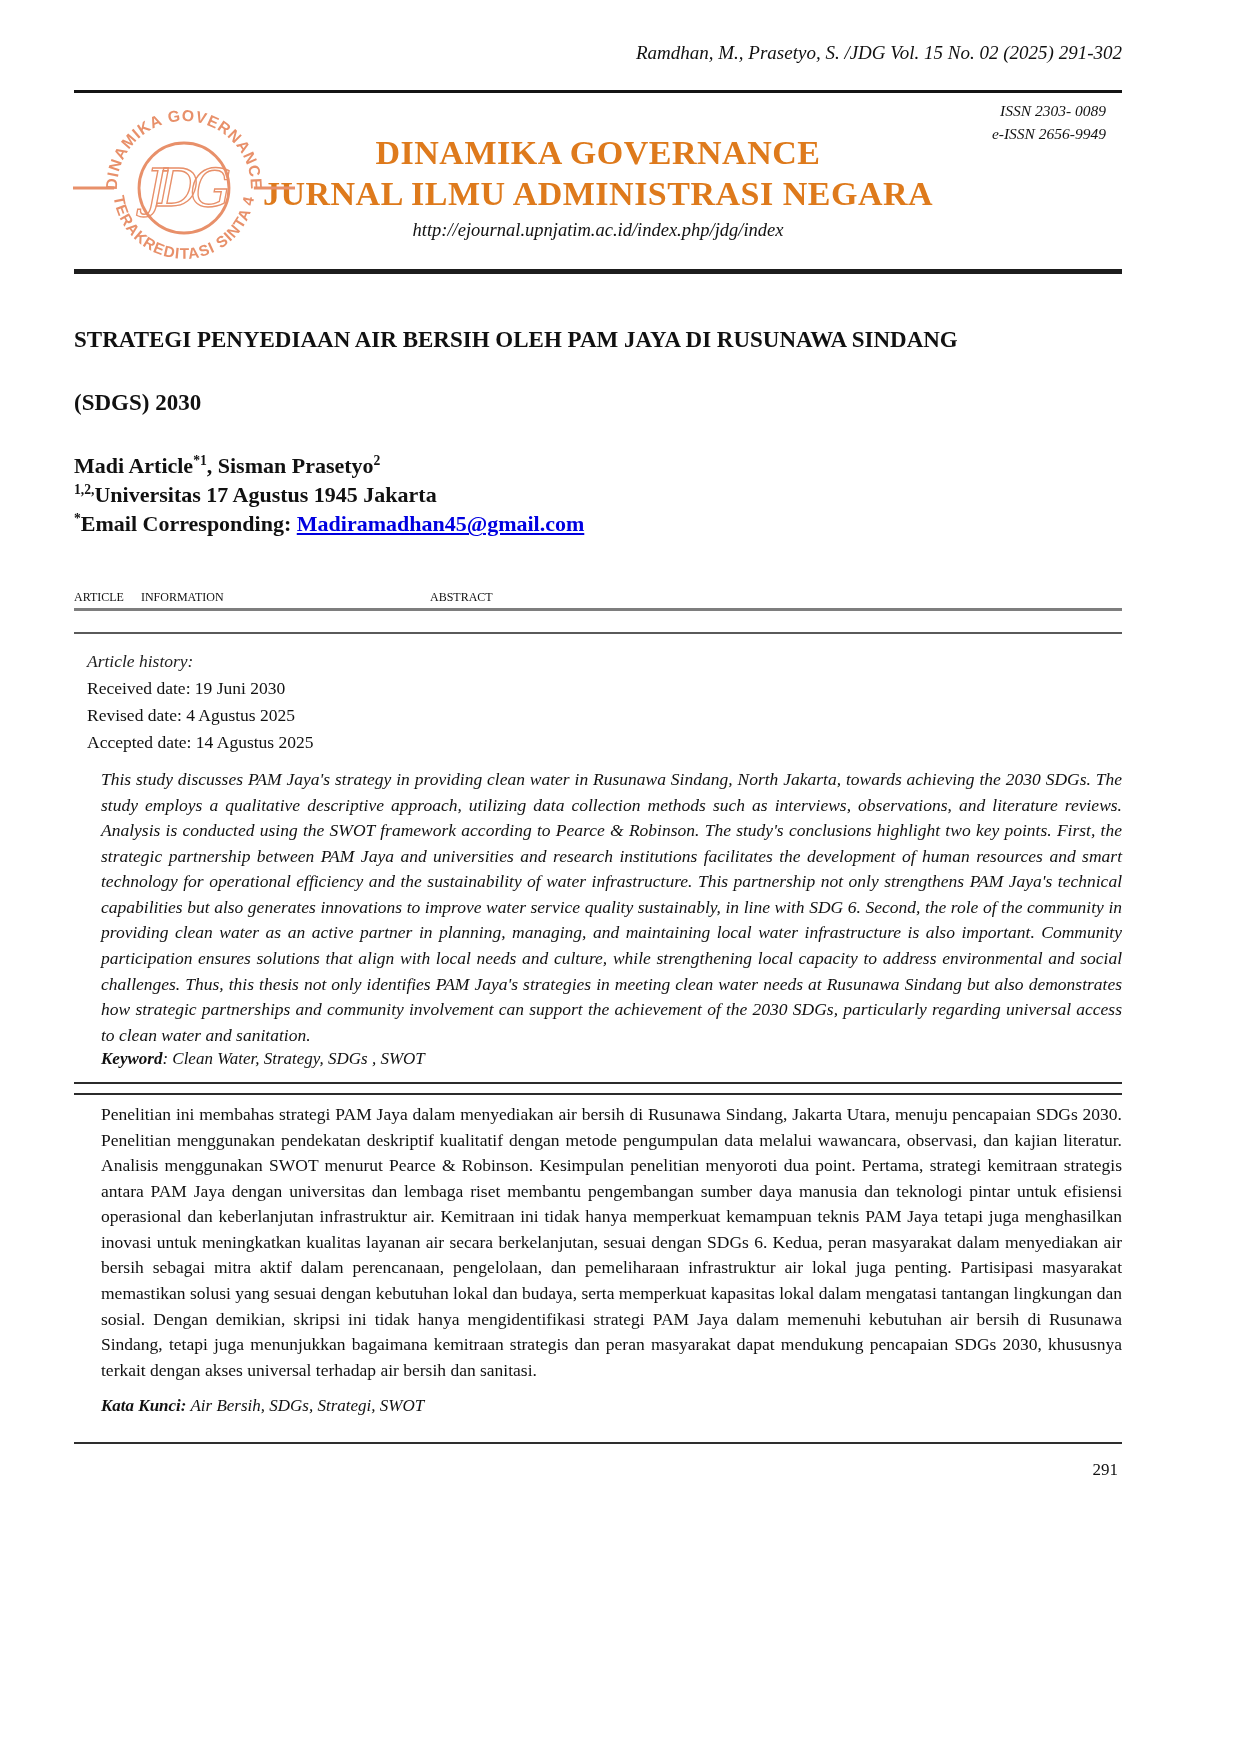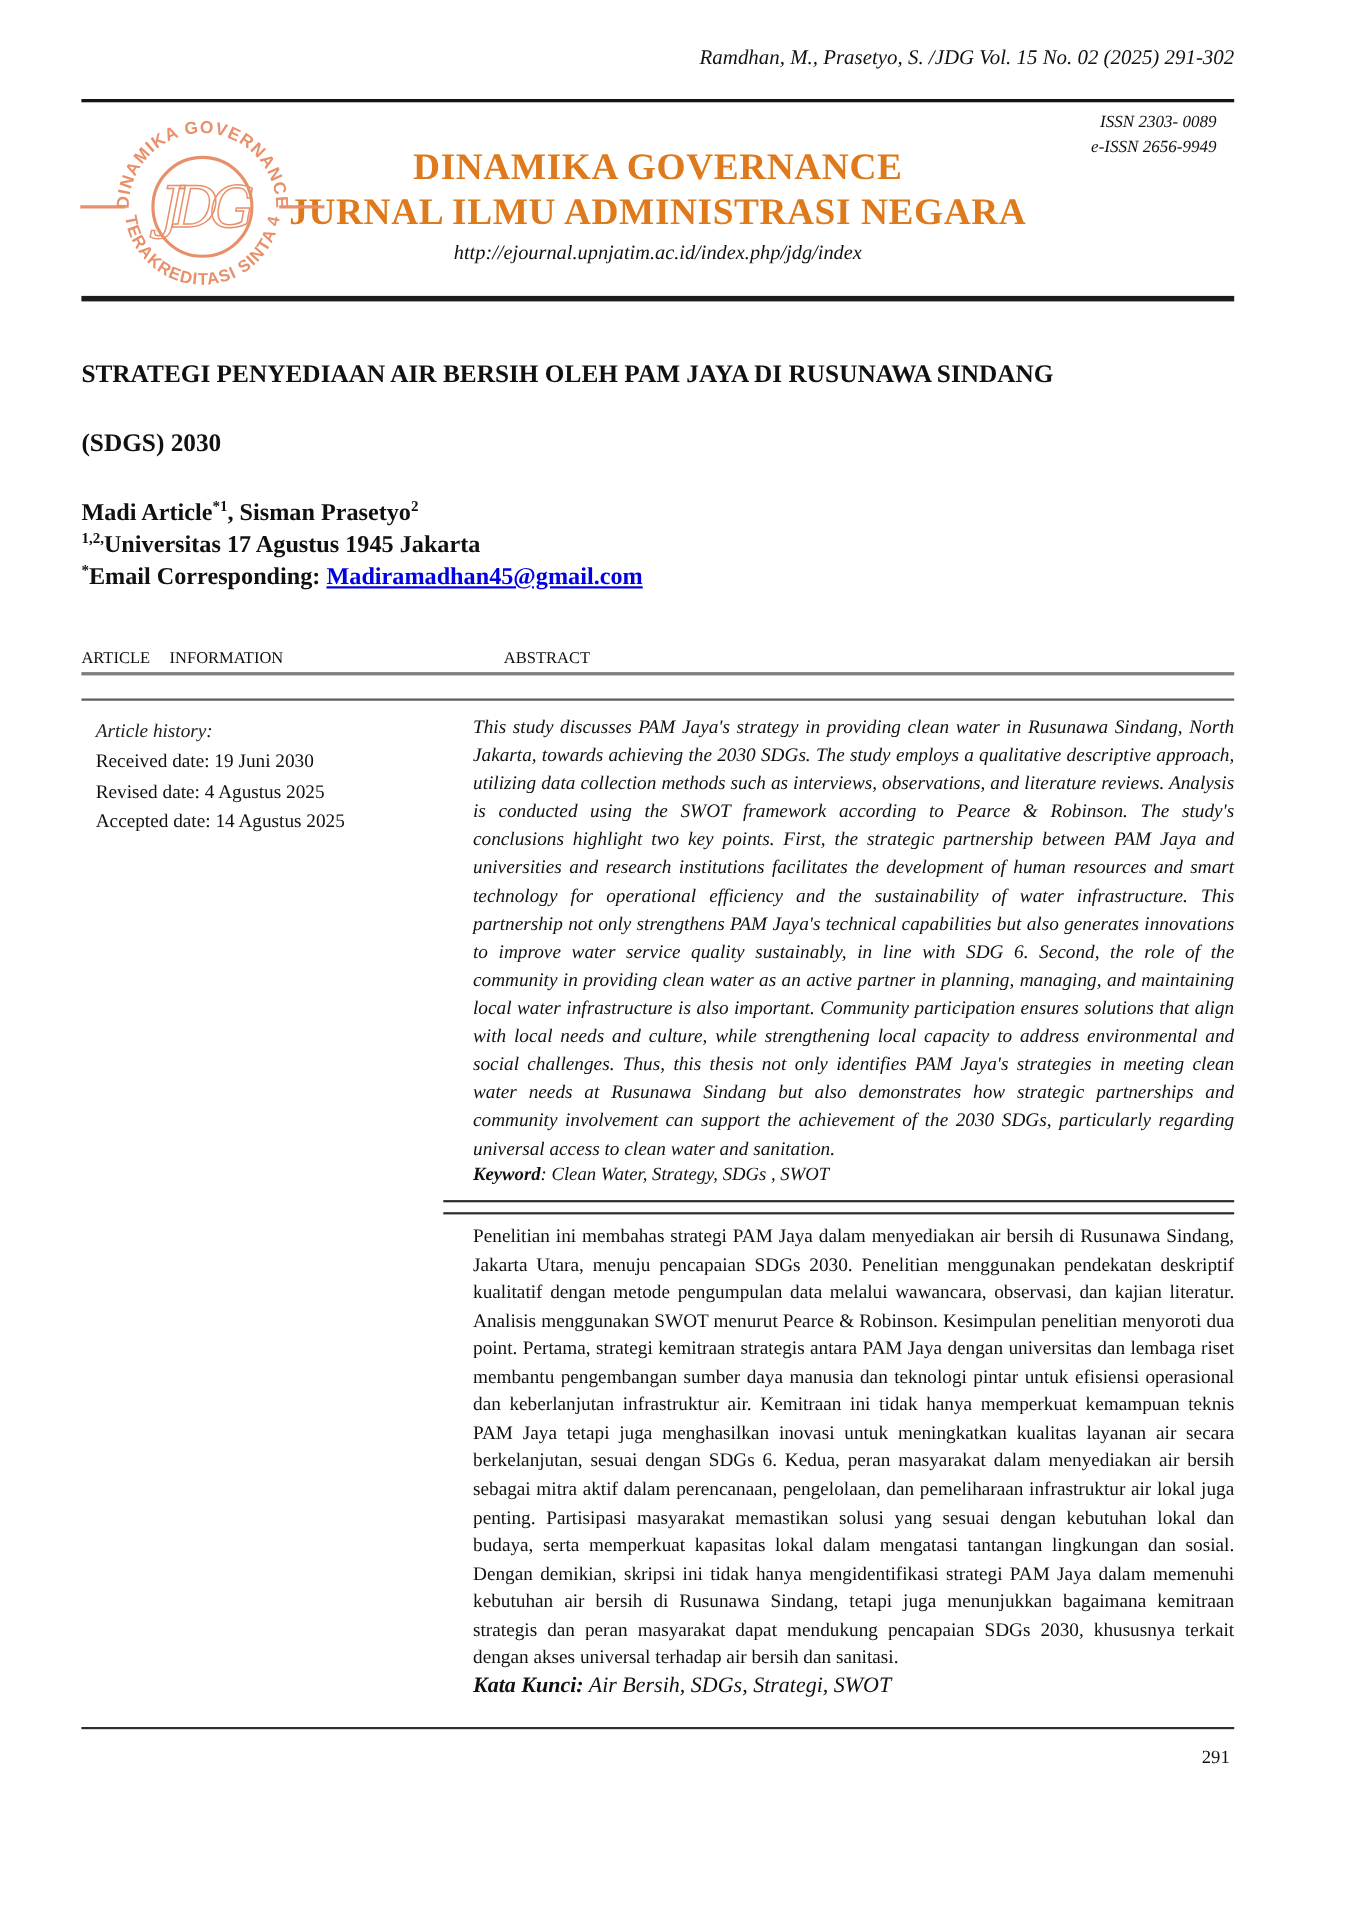--- a/index.html
+++ b/index.html
@@ -26,39 +26,39 @@
 
   .rule-heavy{border:none;border-top:5px solid #1d1d1d;margin-top:4px;}
 
   .article-title{font-weight:bold;font-size:23px;line-height:1.38;margin:50px 0 0 0;font-family:Liberation Serif, serif;}
 
   .authors{margin-top:32px;font-size:22px;font-weight:bold;line-height:1.32;}
   .authors sup{font-size:.62em;}
   .email-link{color:var(--link-color);font-weight:bold;}
 
   .info-table{margin-top:52px;}
-  .info-head-row{display:flex;font-size:15px;line-height:1.2;gap:28px;}
+  .info-head-row{display:flex;font-size:12px;line-height:1.2;}
   .head-left{width:329px;word-spacing:14px;}
   .head-right{padding-left:27px;}
   .rule-g1{border:none;border-top:3px solid #7e7e7e;margin-top:3px;}
   .rule-g2{border:none;border-top:2px solid #5a5a5a;margin-top:21px;}
 
-  .info-body{display:flex;align-items:flex-start;}
+  .info-body{display:flex;align-items:flex-start;flex-direction:column;}
   .col-left{width:329px;box-sizing:border-box;padding:14px 18px 0 13px;font-size:17.5px;line-height:1.55;}
   .history-label{font-style:italic;color:#222;}
 
   .col-right{flex:1;min-width:0;}
   .abstract-en{margin:11px 0 0 0;padding-left:27px;font-style:italic;font-size:17.5px;line-height:1.46;text-align:justify;}
   .keyword-line{margin:1px 0 0 0;padding-left:27px;font-style:italic;font-size:17px;}
   .kw-label{font-weight:bold;}
   .col-rule{border:none;border-top:2px solid #2b2b2b;margin-top:13px;}
   .abstraksi-head{padding-left:27px;font-size:19px;letter-spacing:1px;margin-top:15px;}
   .col-rule2{margin-top:9px;border-top-width:2.5px;}
   .abstract-id{margin:7px 0 0 0;padding-left:27px;font-size:17.5px;line-height:1.46;text-align:justify;}
-  .katakunci-line{margin:1px 0 0 0;padding-left:27px;font-style:italic;font-size:20px;}
+  .katakunci-line{margin:13px 0 0 0;padding-left:27px;font-style:italic;font-size:17px;}
   .kk-label{font-weight:bold;}
 
   .rule-bottom{border:none;border-top:2px solid #2e2e2e;margin-top:26px;}
   .page-number{text-align:right;font-size:17px;margin-top:16px;padding-right:4px;}
 </style>
 </head>
 <body>
 
 <div class="page">
 

